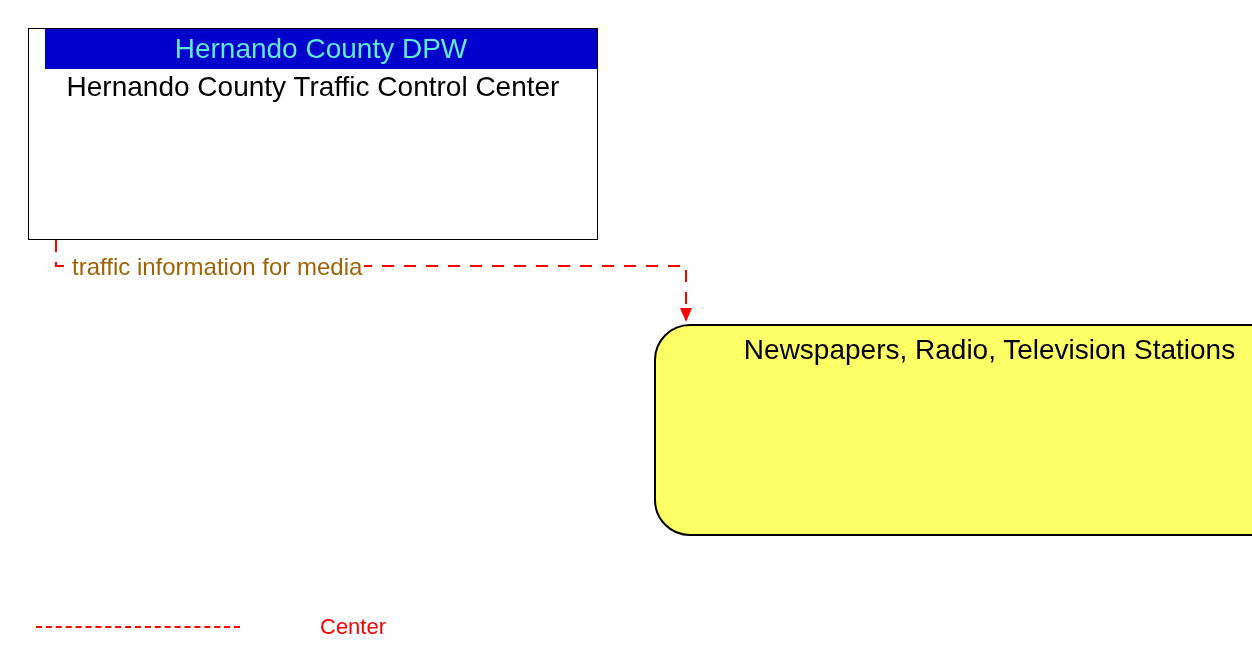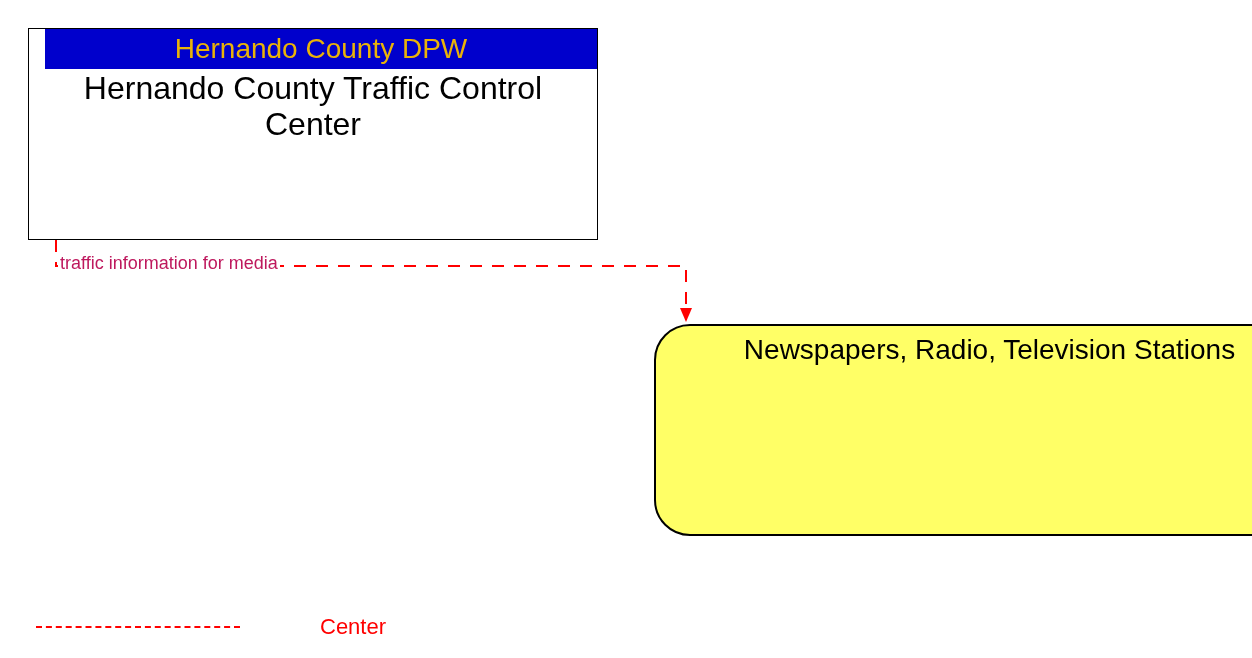--- a/index.html
+++ b/index.html
@@ -17,30 +17,30 @@
     left: 28px;
     top: 28px;
     width: 570px;
     height: 212px;
     border: 1.5px solid #000;
     background: #ffffff;
     box-sizing: border-box;
   }
   .box-source-header {
     background: #0000cc;
-    color: #eab308;
+    color: #5eead4;
     font-size: 28px;
     text-align: center;
     padding: 4px 4px;
     font-weight: normal;
     margin-left: 16px;
   }
   .box-source-body {
     color: #000;
-    font-size: 32px;
+    font-size: 28px;
     text-align: center;
     padding: 2px 8px 0 8px;
     line-height: 1.12;
   }
   .box-target {
     position: absolute;
     left: 654px;
     top: 324px;
     width: 671px;
     height: 212px;
@@ -48,24 +48,24 @@
     border-radius: 36px;
     background: #ffff66;
     box-sizing: border-box;
     text-align: center;
     font-size: 28px;
     padding-top: 8px;
     line-height: 1.12;
   }
   .flow-label {
     position: absolute;
-    left: 58px;
+    left: 70px;
     top: 253px;
-    color: #be185d;
-    font-size: 18px;
+    color: #a16207;
+    font-size: 24px;
     background: #ffffff;
     padding: 0 2px;
   }
   .legend-line {
     position: absolute;
     left: 36px;
     top: 626px;
     width: 204px;
     border-top: 2px dashed #ff0000;
   }

